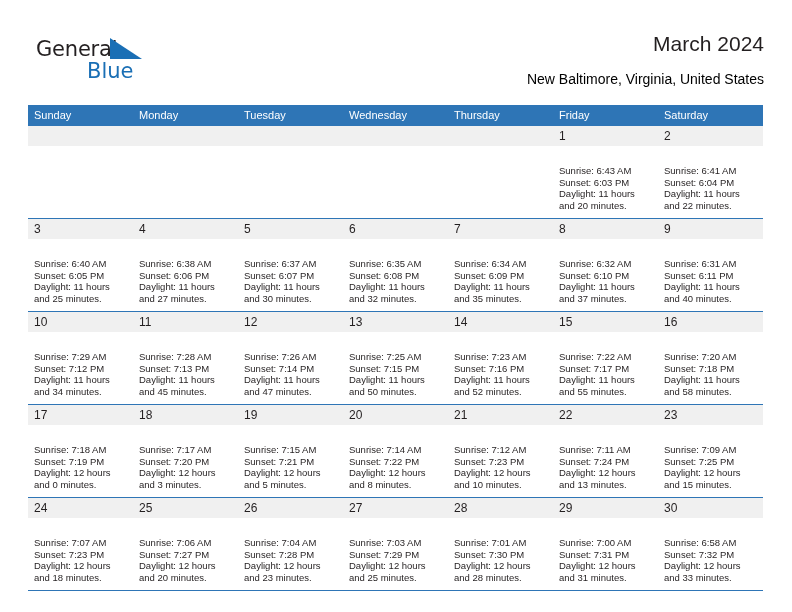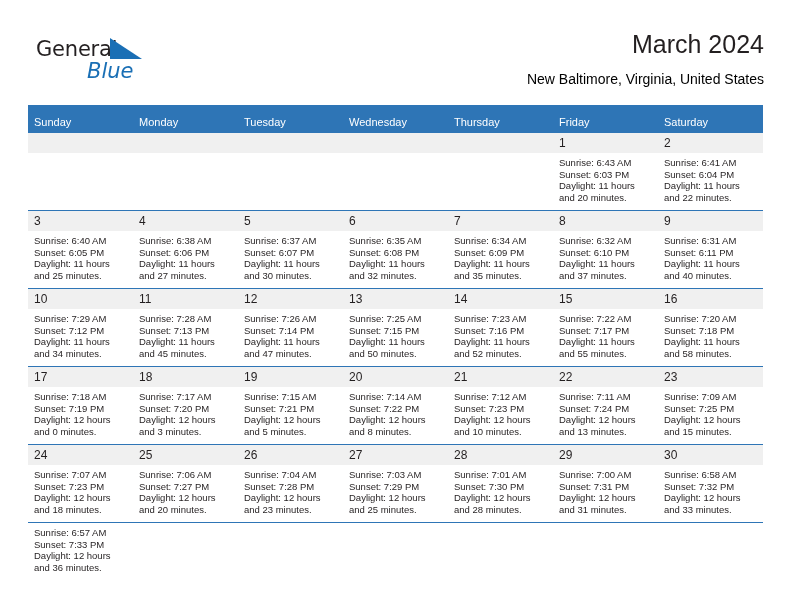--- a/index.html
+++ b/index.html
@@ -53,30 +53,29 @@
     height: 22px;
   }
   .logo-blue {
     position: absolute;
     left: 51px;
     top: 22px;
     font-size: 21px;
     color: #1a6fb5;
     font-family: "DejaVu Sans", sans-serif;
     line-height: 26px;
-    font-style: italic;
   }
   .title-block {
     position: absolute;
     right: 0;
     top: 0;
     text-align: right;
   }
   .cal-title {
-    font-size: 25px;
+    font-size: 21px;
     color: #231f20;
     line-height: 32px;
     white-space: nowrap;
   }
   .cal-subtitle {
     font-size: 14px;
     color: #000000;
     line-height: 20px;
     margin-top: 9px;
     white-space: nowrap;
@@ -93,38 +92,38 @@
   }
   .calendar col {
     width: 105px;
   }
   thead th {
     background: #2e75b6;
     color: #ffffff;
     font-size: 11px;
     font-weight: normal;
     text-align: left;
-    padding: 11px 0 5px 6px;
+    padding: 4px 0 5px 6px;
     height: 11px;
     line-height: 12px;
   }
   .wk-daynum-row td {
     background: #f0f0f0;
     font-size: 12px;
     color: #231f20;
     padding: 3px 0 3px 6px;
     line-height: 14px;
     height: 14px;
     vertical-align: top;
   }
   .wk-body-row td {
     background: #ffffff;
     font-size: 9.5px;
     color: #231f20;
-    padding: 4px 6px 5px 6px;
+    padding: 19px 6px 5px 6px;
     line-height: 11.6px;
     vertical-align: top;
     height: 48px;
   }
   .wk-body-row.last td {
     height: 70px;
   }
   .wk-body-row td {
     border-bottom: 1px solid #2e75b6;
   }

